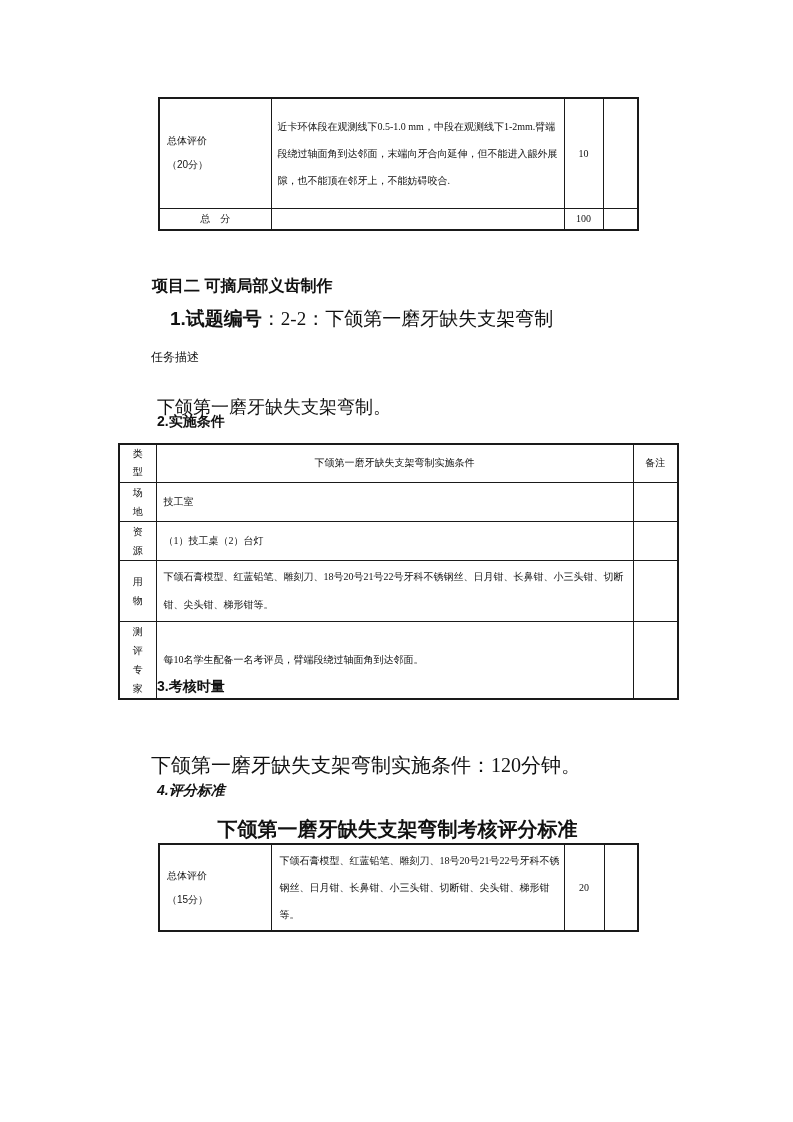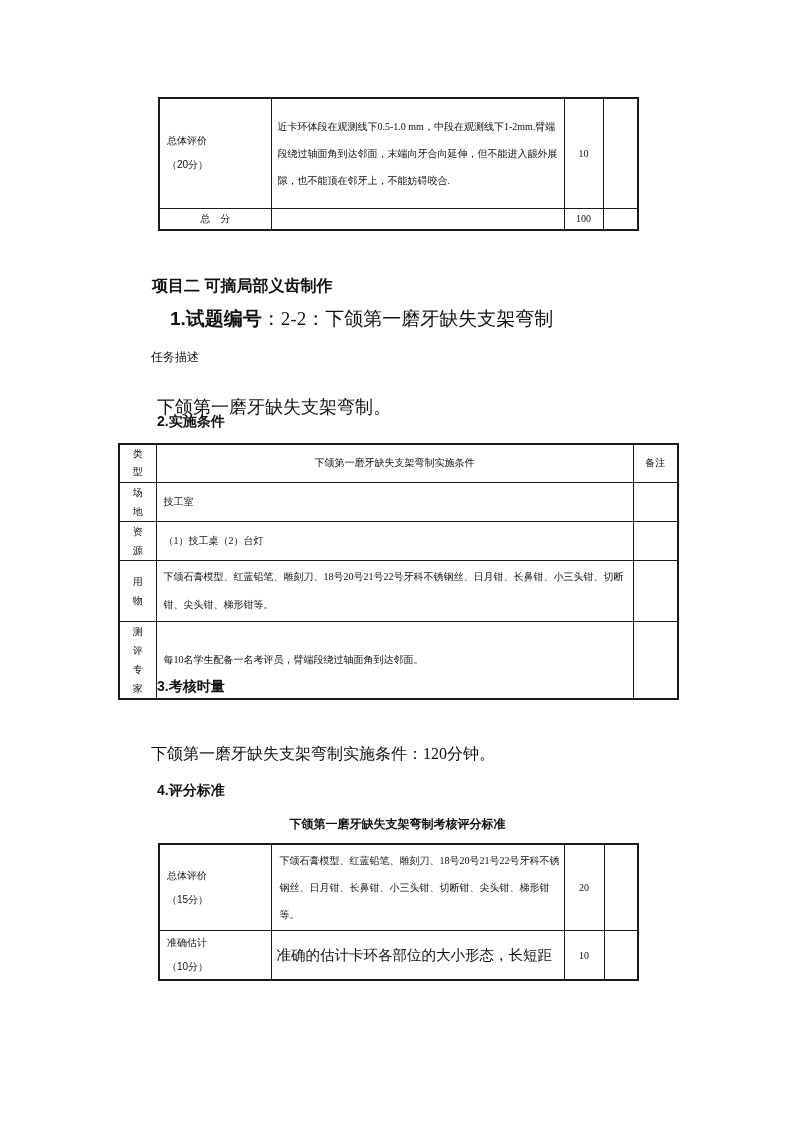--- a/index.html
+++ b/index.html
@@ -41,22 +41,22 @@
                  white-space:pre-line; line-height:24px; text-align:left; padding-left:7px; }
   .num         { text-align:center; font-size:15px; }
 
   
   .h-project { font-family:"Liberation Sans", sans-serif; font-weight:bold; font-size:16px; }
   .h-qno     { font-size:19px; }
   .h-qno .b  { font-family:"Liberation Sans", sans-serif; font-weight:bold; }
   .p-small   { font-size:12px; }
   .p-task    { font-size:18px;margin-top:16px; }
   .h-sec     { font-family:"Liberation Sans", sans-serif; font-weight:bold; font-size:14px; }
-  .p-time    { font-size:16px; }
-  .t3-title  { font-family:"Liberation Sans", sans-serif; font-weight:bold; font-size:12px; text-align:center; }
+  .p-time    { font-size:20px;margin-top:8px; }
+  .t3-title  { font-family:"Liberation Sans", sans-serif; font-weight:bold; font-size:20px; text-align:center; }
 </style>
 </head>
 <body>
 
 <div class="page">
 
   <div class="abs" style="left:158px; top:97px; width:479px;">
     <table class="doc outer">
       <colgroup>
           <col style="width:112px">
@@ -135,44 +135,37 @@
         <td class="cell-center"></td>
       </tr>
     </tbody>
       </table>
   </div>
 
   <div class="abs h-sec" style="left:157px; top:678px;">3.考核时量</div>
 
   <div class="abs p-time" style="left:151px; top:744px;">下颌第一磨牙缺失支架弯制实施条件：120分钟。</div>
 
-  <div class="abs h-sec" style="left:157px; top:782px;">4.评分标准</div>
+  <div class="abs h-sec" style="left:157px; top:782px;font-style:italic;">4.评分标准</div>
 
   <div class="abs t3-title" style="left:158px; top:816px; width:479px;">下颌第一磨牙缺失支架弯制考核评分标准</div>
 
   <div class="abs" style="left:158px; top:843px; width:479px;">
     <table class="doc outer">
       <colgroup>
           <col style="width:112px">
           <col style="width:293px">
           <col style="width:40px">
           <col style="width:34px">
         </colgroup>
       <tbody>
       <tr style="height:86px">
         <td class="label-cell">总体评价
 （15分）</td>
         <td class="cell-left lh27" style="padding-left:8px; padding-right:3px;">下颌石膏模型、红蓝铅笔、雕刻刀、18号20号21号22号牙科不锈钢丝、日月钳、长鼻钳、小三头钳、切断钳、尖头钳、梯形钳等。</td>
         <td class="num">20</td>
         <td class="num"></td>
       </tr>
-      <tr style="height:47px">
-        <td class="label-cell">准确估计
-（10分）</td>
-        <td class="cell-left" style="padding-left:5px; padding-right:1px; font-size:14.5px;">准确的估计卡环各部位的大小形态，长短距</td>
-        <td class="num">10</td>
-        <td class="num"></td>
-      </tr>
     </tbody>
       </table>
   </div>
 
 </div>
 
 </body></html>

